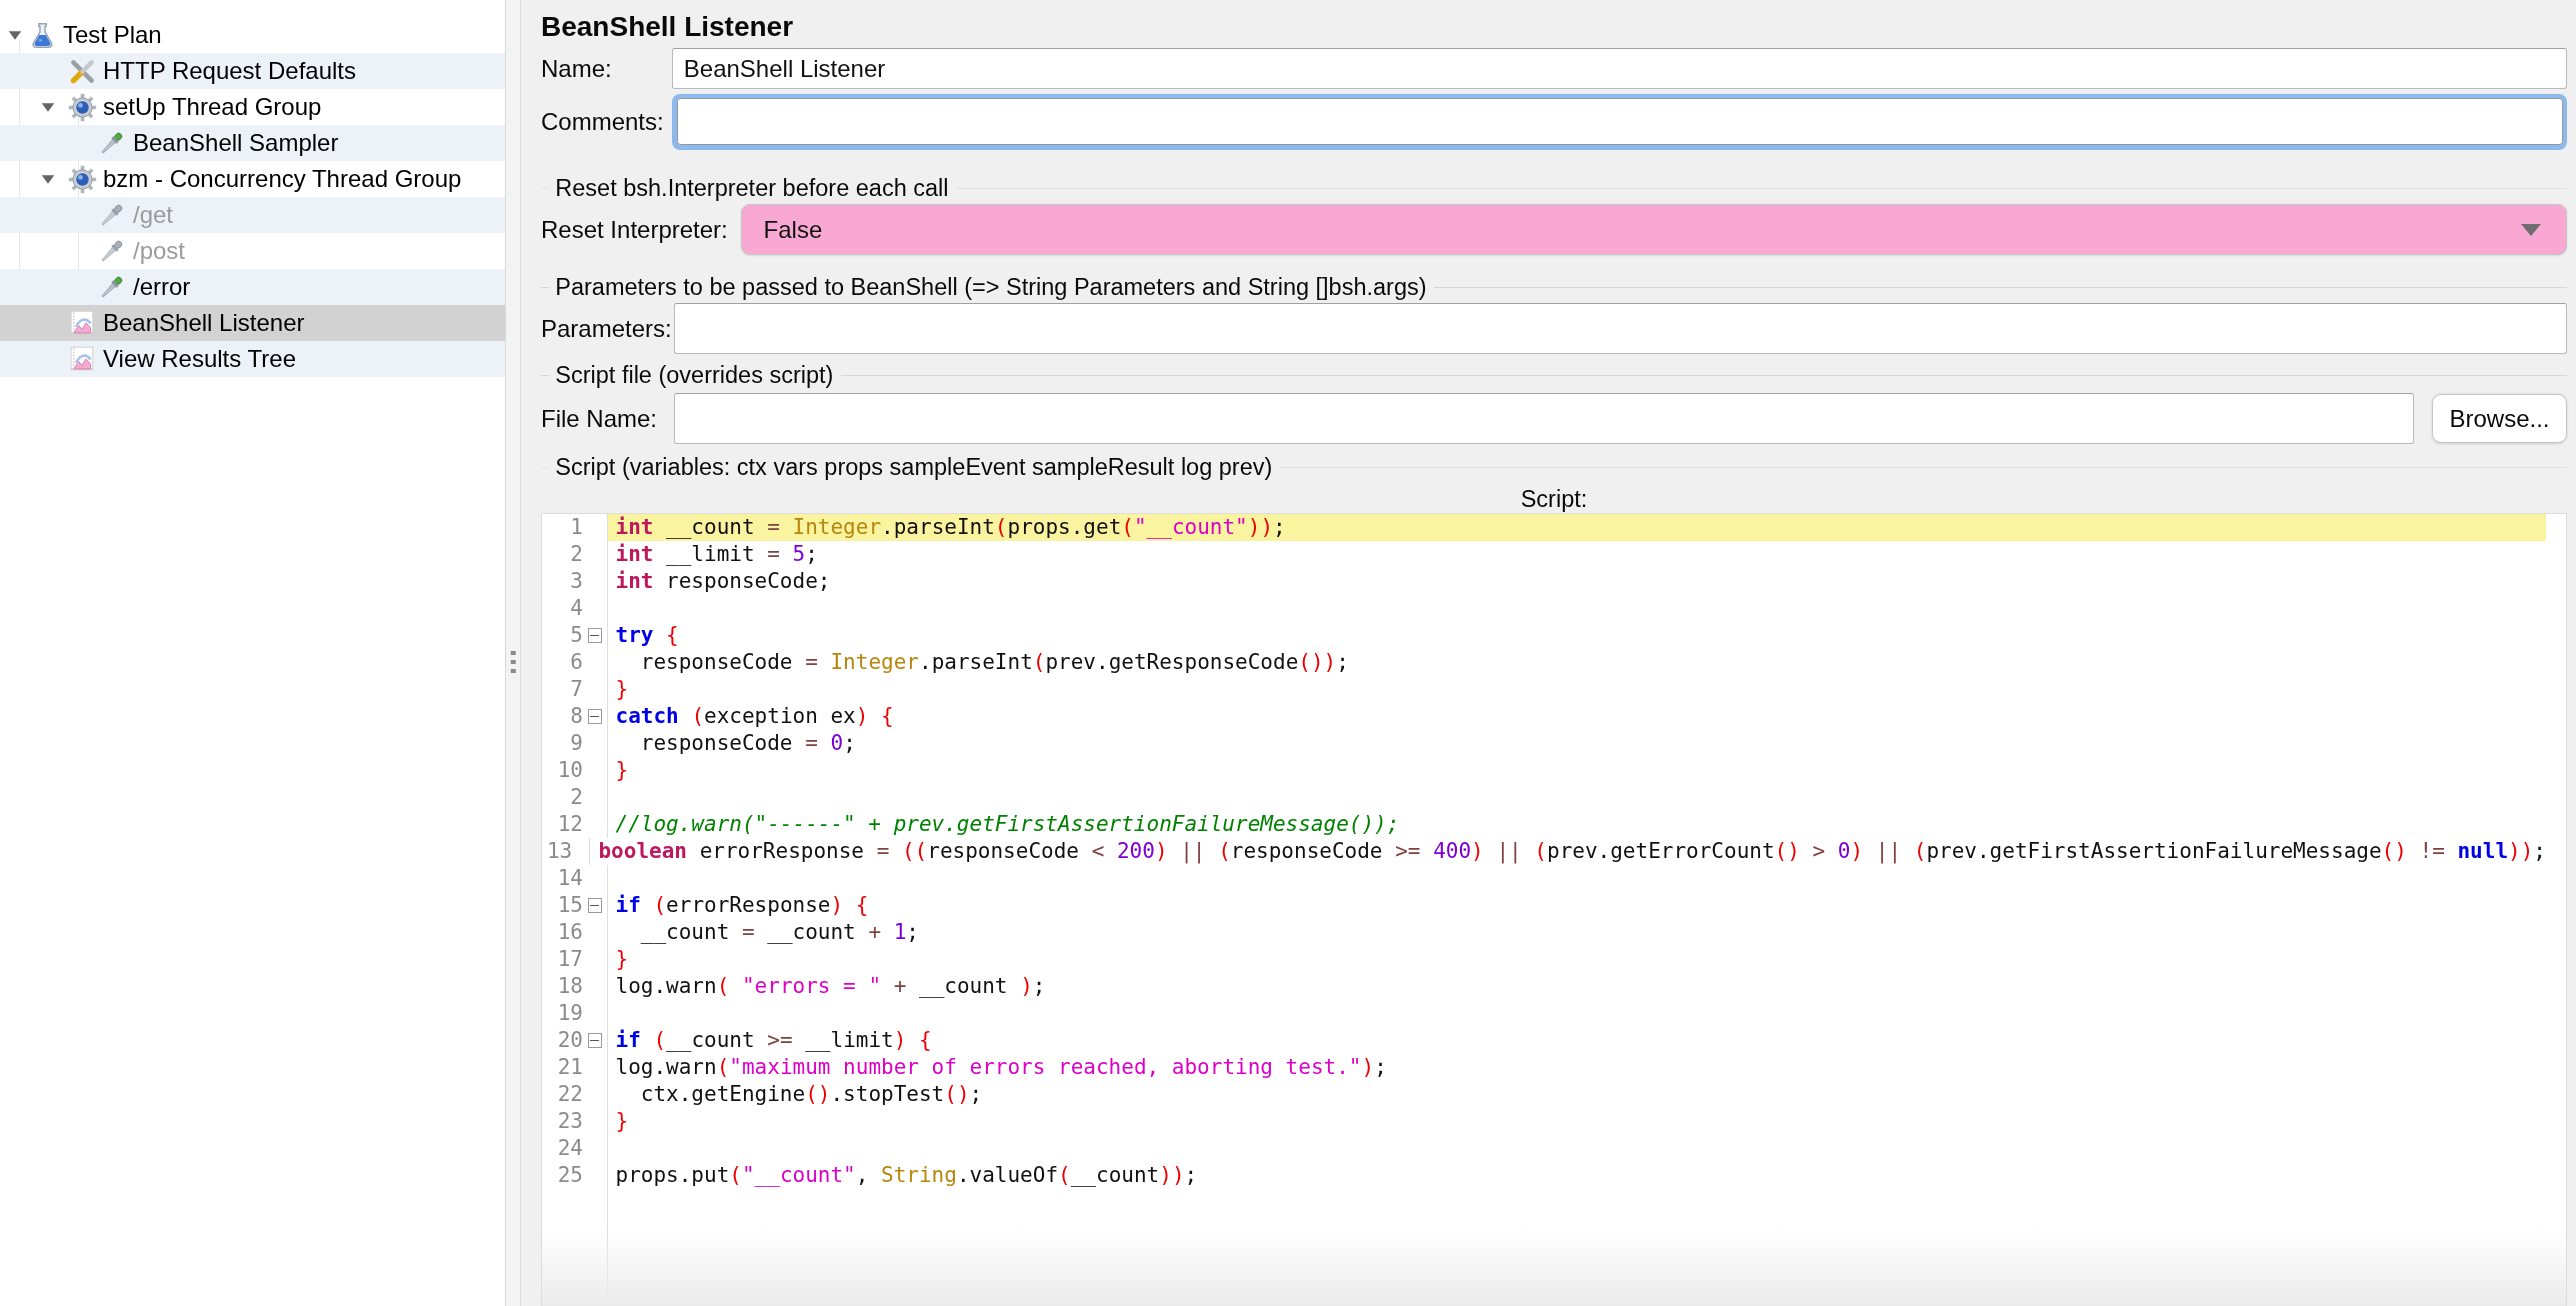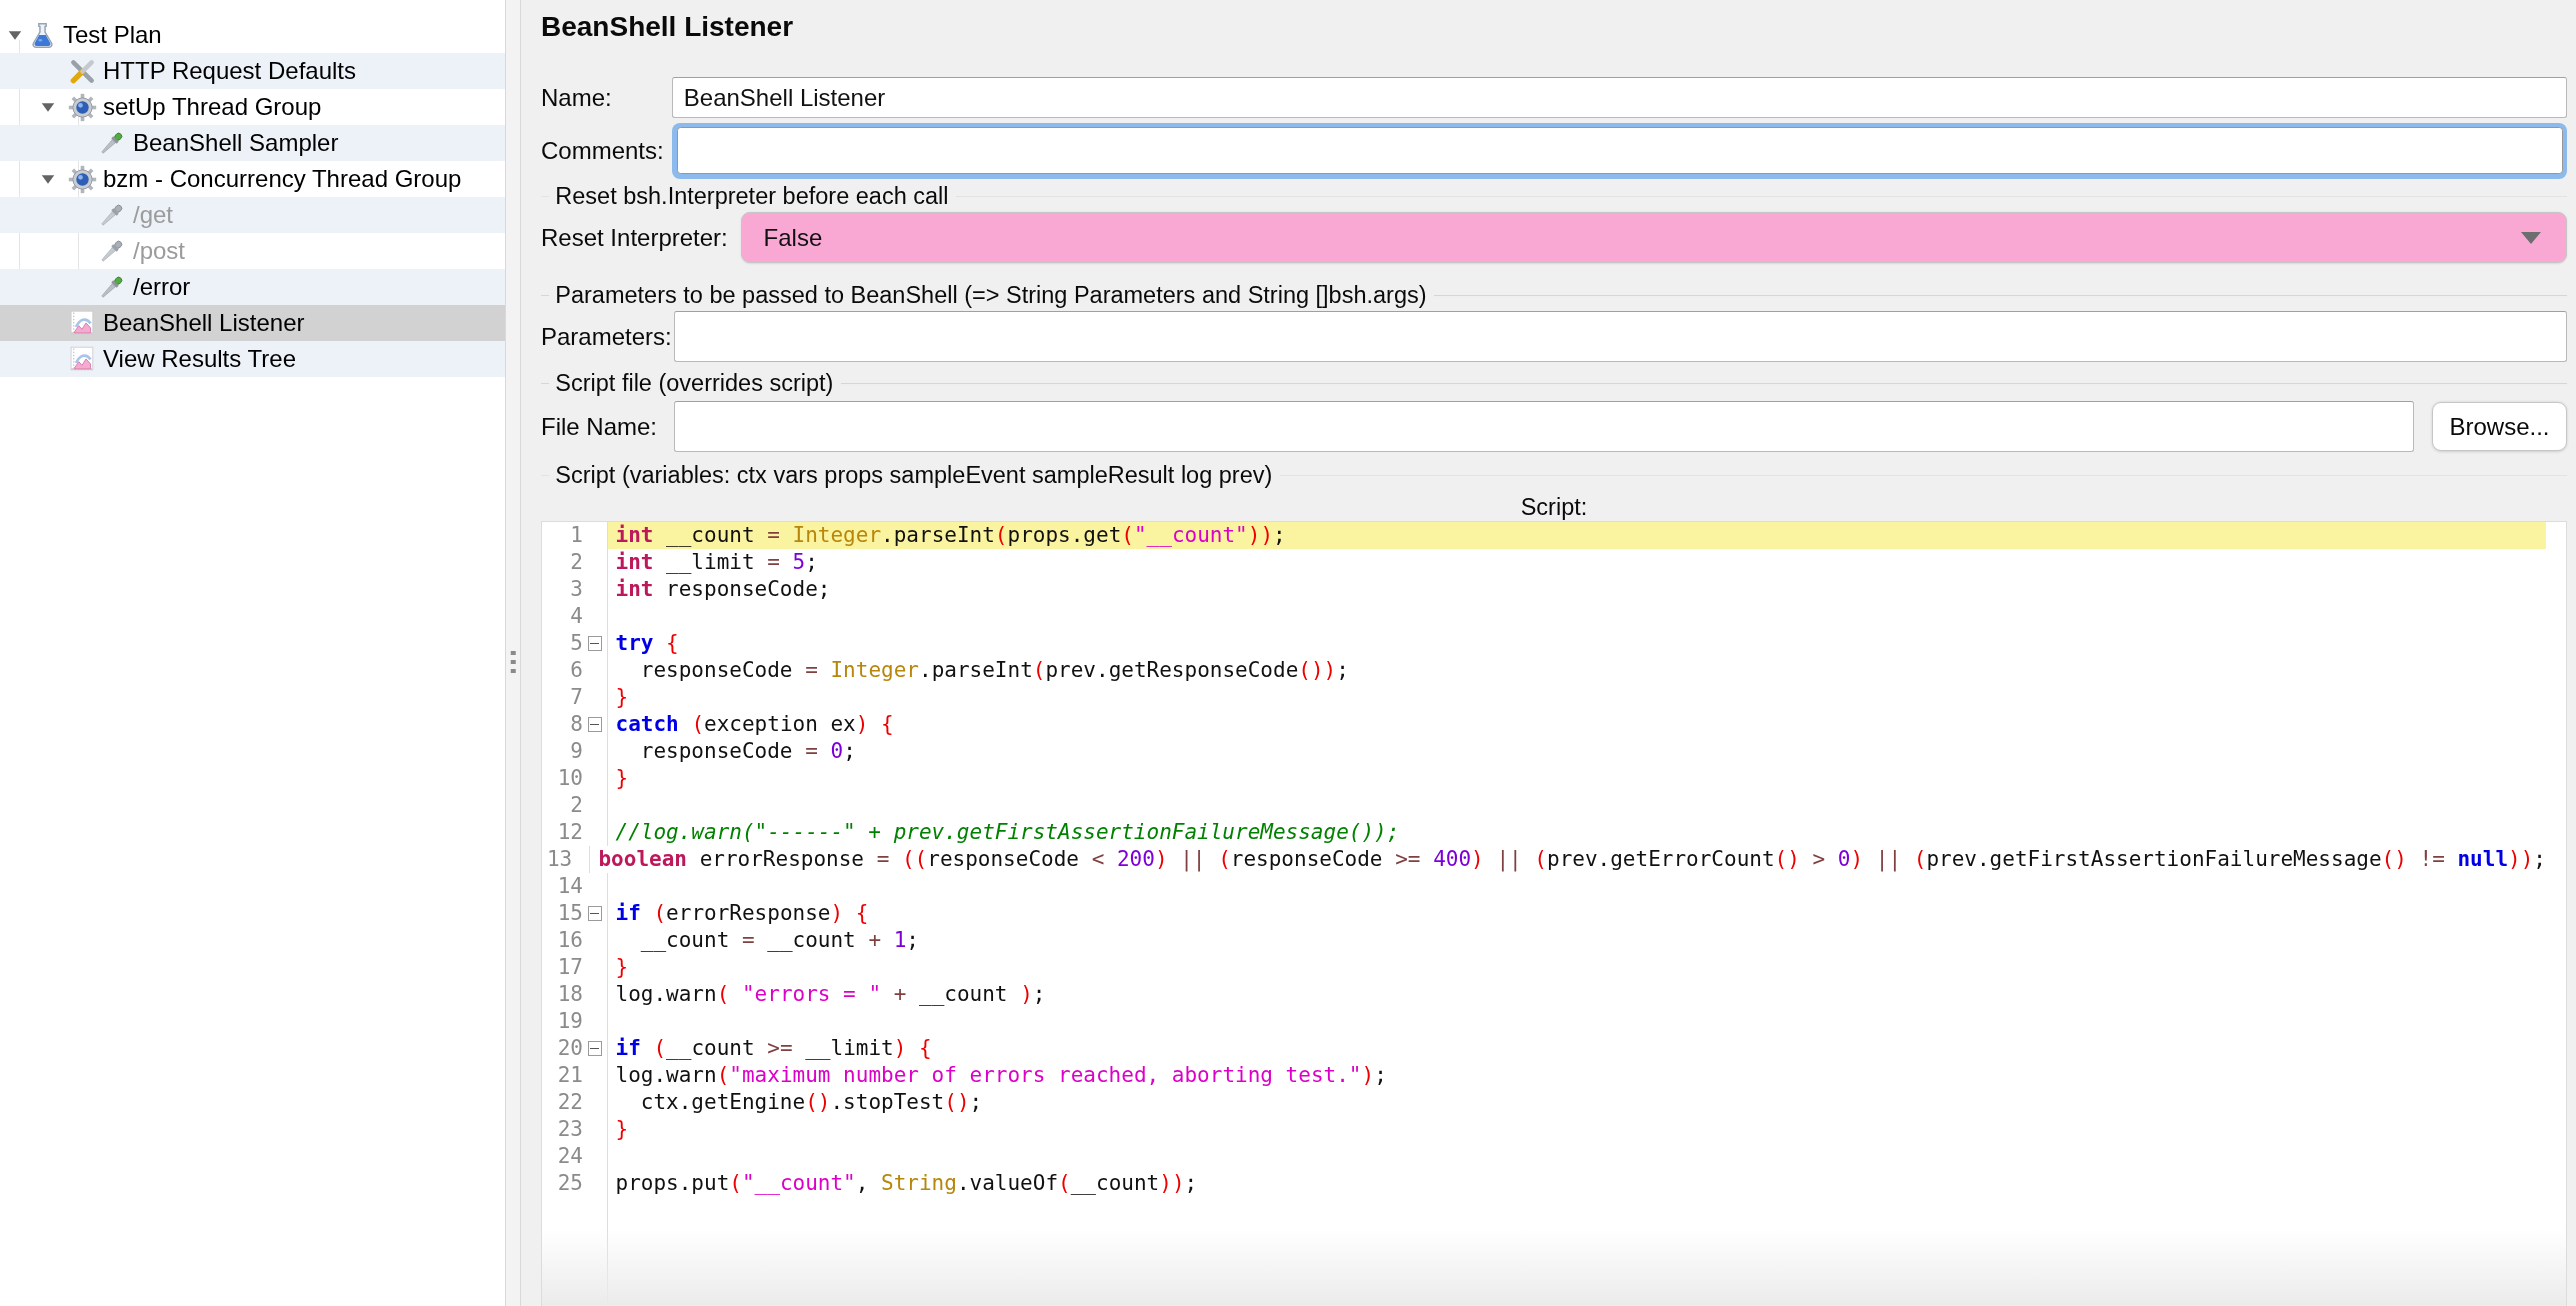--- a/index.html
+++ b/index.html
@@ -32,29 +32,29 @@
   .ptitle { font-size:28px; font-weight:700; height:40px; line-height:40px; color:#0a0a0a; }
 
   .frow { display:flex; align-items:center; }
   .flabel { font-size:24px; color:#0a0a0a; white-space:nowrap; }
   .lbl-name, .lbl-comments { width:131px; }
   .lbl-reset { width:200px; }
   .lbl-params, .lbl-file { width:133px; }
 
   input.txt { flex:1; height:41px; background:#fff; border:0.9px solid #b9b9b9; border-top-color:#a0a0a0;
     border-radius:2.7px; font:24px "Liberation Sans", sans-serif; color:#111; padding:0 10.8px; outline:none; }
-  .row-name { margin-top:38px; height:25px; }
+  .row-name { margin-top:9px; height:25px; }
   .row-comments { margin-top:12.6px; height:56px; }
   .ring { flex:1; display:flex; background:#8cbaec; border-radius:8px; padding:4.5px; }
   .ring input.txt { height:47px; border:0.9px solid #979797; border-radius:3.6px; }
 
   .ghead { display:flex; align-items:center; height:23.5px; font-size:23.5px; color:#0a0a0a; }
   .ghead .stub { width:8px; height:1.8px; background:linear-gradient(#cacaca,#fbfbfb); margin-right:6.3px; }
   .ghead .gline { flex:1; height:1.8px; background:linear-gradient(#cacaca,#fbfbfb); margin-left:7.2px; }
-  .g1 { margin-top:6px;justify-content:space-between; } .g2 { margin-top:20px; } .g3 { margin-top:9px; } .g4 { margin-top:10.8px; }
+  .g1 { margin-top:27px;justify-content:space-between; } .g2 { margin-top:20px; } .g3 { margin-top:9px; } .g4 { margin-top:10.8px; }
 
   .row-reset { margin-top:3.6px; height:52px; }
   .combo { flex:1; height:51px; background:#f9a8d4; border:0.9px solid #c6c6c6; border-radius:9px;
     box-shadow:0 0.9px 1.8px rgba(0,0,0,.10); display:flex; align-items:center; padding:0 21.6px;
     font-size:24px; position:relative; }
   .combo .arrow { position:absolute; right:25px; top:50%; margin-top:-5.4px; width:0; height:0;
     border-left:10.8px solid transparent; border-right:10.8px solid transparent; border-top:12.6px solid #6e6e6e; }
 
   .row-params { margin-top:3.6px; height:52px; }
   .row-params input.txt, .row-file input.txt { height:51px; }

